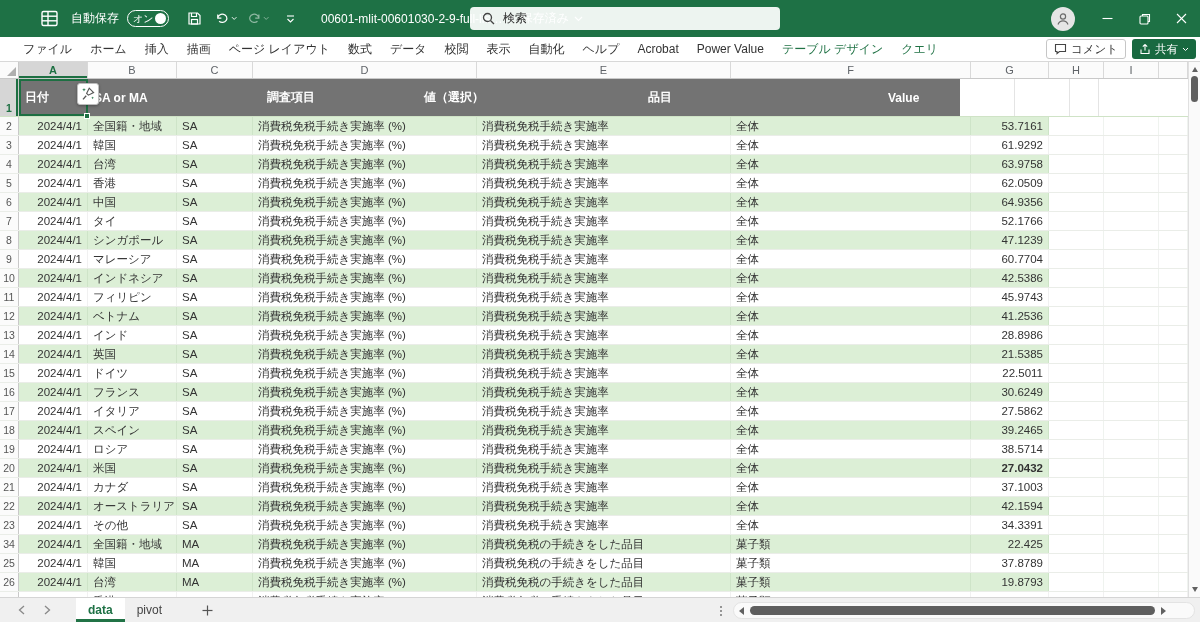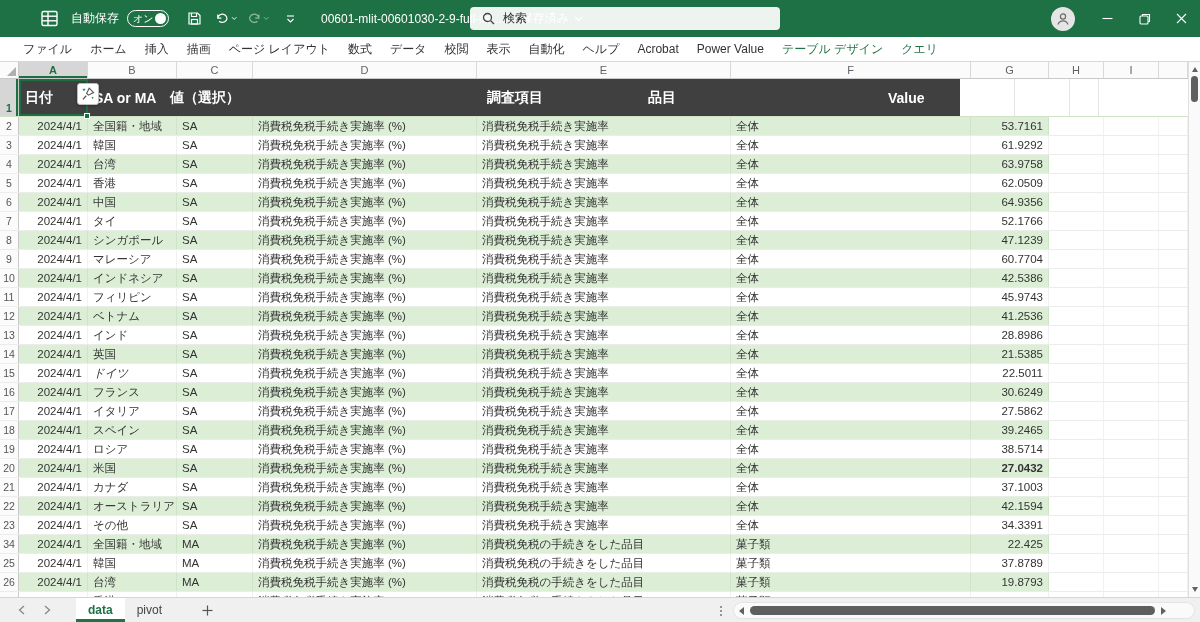--- a/index.html
+++ b/index.html
@@ -49,22 +49,22 @@
   .gutter::after { content:""; position:absolute; right:2px; bottom:2px; border-style:solid; border-width:0 0 9px 9px; border-color:transparent transparent #AFAFAF transparent; }
   .xrow { display:flex; height:19px; border-bottom:1px solid #EAEDE8; }
   .xrow.hdr { height:38px; border-bottom:1px solid #CFE3C6; }
   .rowhead { width:19px; flex:0 0 19px; background:#FBFBFB; border-right:1px solid #C9C9C9;
     font-size:10.5px; color:#555; display:flex; align-items:center; justify-content:center; cursor:pointer; }
   .rowhead.sel { background:#D6D6D6; color:#1D6F42; font-weight:bold; box-shadow: inset -2px 0 0 #1D6F42; align-items:flex-end; padding-bottom:2px; }
   .cell { display:flex; align-items:center; padding:0 5px; font-size:11.5px; color:#333;
     white-space:nowrap; overflow:hidden; border-right:1px solid rgba(0,0,0,.055); cursor:cell; }
   .cell.r { justify-content:flex-end; }
   .band .cell { background:#DCEFD6; border-right:1px solid rgba(35,90,35,.07); }
-  .hcell { display:flex; align-items:center; padding:0 6px; font-size:14px; font-weight:bold; color:#fff;
-    background:#404040; white-space:nowrap; overflow:hidden; cursor:cell; }
+  .hcell { display:flex; align-items:center; padding:0 6px; font-size:12px; font-weight:bold; color:#fff;
+    background:#737373; white-space:nowrap; overflow:hidden; cursor:cell; }
   .hcell.centered { justify-content:center; }
   .hcell.a1sel { box-shadow: inset 0 0 0 2px #1D6F42; }
   .hempty { background:#fff; border-right:1px solid #E4E4E4; cursor:cell; }
   .fillhandle { position:absolute; left:84px; top:51px; width:6px; height:6px; background:#1D6F42; border:1px solid #fff; z-index:5; }
   .smarttag { position:absolute; left:77px; top:21px; width:22px; height:22px; background:#fff; border:1px solid #BDBDBD;
     border-radius:3px; box-shadow:0 1px 3px rgba(0,0,0,.3); display:flex; align-items:center; justify-content:center; z-index:6; cursor:pointer; }
 
   
   .vscroll { position:absolute; right:0; top:0; width:12px; height:535px; background:#FAFAFA; border-left:1px solid #E0E0E0; }
   .tri-up { position:absolute; top:5px; left:2.5px; border-style:solid; border-width:0 3.5px 5px 3.5px; border-color:transparent transparent #616161 transparent; }
@@ -189,20 +189,38 @@
       <span class="rtab">データ</span>
       <span class="rtab">校閲</span>
       <span class="rtab">表示</span>
       <span class="rtab">自動化</span>
       <span class="rtab">ヘルプ</span>
       <span class="rtab">Acrobat</span>
       <span class="rtab">Power Value</span>
       <span class="rtab ctx">テーブル デザイン</span>
       <span class="rtab ctx">クエリ</span>
     </span>
+  <span class="ribbon-right">
+    <span class="cmtbtn">
+      <svg width="13" height="12" viewBox="0 0 13 12">
+          <path d="M1.5 1.5h10v7h-6l-2.5 2v-2h-1.5z" fill="none" stroke="#444" stroke-width="1.1"></path>
+        </svg>
+      <span>コメント</span>
+    </span>
+    <span class="sharebtn">
+      <svg width="12" height="12" viewBox="0 0 12 12" fill="none" stroke="#fff" stroke-width="1.1">
+        <path d="M6 7.5V1.5M6 1.5L3.8 3.7M6 1.5L8.2 3.7"></path>
+          <path d="M2 6.5v4h8v-4"></path>
+      </svg>
+      <span>共有</span>
+      <svg width="7" height="5" viewBox="0 0 7 5">
+          <polyline points="1,1 3.5,3.5 6,1" fill="none" stroke="#fff" stroke-width="1"></polyline>
+        </svg>
+    </span>
+  </span>
 </div>
 
 <div class="grid">
   <div class="gridinner">
     <div class="chrow" id="colheads">
         <span class="gutter"></span>
         <span class="ch sel" style="flex: 0 0 69px; width: 69px;">A</span>
         <span class="ch" style="flex: 0 0 89px; width: 89px;">B</span>
         <span class="ch" style="flex: 0 0 76px; width: 76px;">C</span>
         <span class="ch" style="flex: 0 0 224px; width: 224px;">D</span>
@@ -211,22 +229,22 @@
         <span class="ch" style="flex: 0 0 78px; width: 78px;">G</span>
         <span class="ch" style="flex: 0 0 55px; width: 55px;">H</span>
         <span class="ch" style="flex: 0 0 55px; width: 55px;">I</span>
         <span class="ch" style="width: 29px;"></span>
       </div>
     <div id="rowswrap">
         <div class="xrow hdr">
           <span class="rowhead sel">1</span>
           <span class="hcell a1sel" style="width: 69px;">日付</span>
           <span class="hcell" style="width: 76px;">SA or MA</span>
+          <span class="hcell centered" style="width: 254px;">調査項目</span>
           <span class="hcell" style="width: 224px;">値（選択）</span>
-          <span class="hcell centered" style="width: 254px;">調査項目</span>
           <span class="hcell" style="width: 240px;">品目</span>
           <span class="hcell" style="width: 78px;">Value</span>
           <span class="hempty" style="width: 55px;"></span>
           <span class="hempty" style="width: 55px;"></span>
           <span class="hempty" style="width: 29px;"></span>
         </div>
         <div class="xrow band">
           <span class="rowhead">2</span>
           <span class="cell r" style="width: 69px;">2024/4/1</span>
           <span class="cell" style="width: 89px;">全国籍・地域</span>
@@ -391,21 +409,21 @@
           <span class="cell" style="width: 254px;">消費税免税手続き実施率</span>
           <span class="cell" style="width: 240px;">全体</span>
           <span class="cell r" style="width: 78px;">21.5385</span>
           <span class="cell" style="width: 55px; background: rgb(255, 255, 255);"></span>
           <span class="cell" style="width: 55px; background: rgb(255, 255, 255);"></span>
           <span class="cell" style="width: 29px; background: rgb(255, 255, 255);"></span>
         </div>
         <div class="xrow">
           <span class="rowhead">15</span>
           <span class="cell r" style="width: 69px;">2024/4/1</span>
-          <span class="cell" style="width: 89px; font-style: italic;">ドイツ</span>
+          <span class="cell" style="width: 89px;">ドイツ</span>
           <span class="cell" style="width: 76px;">SA</span>
           <span class="cell" style="width: 224px;">消費税免税手続き実施率 (%)</span>
           <span class="cell" style="width: 254px;">消費税免税手続き実施率</span>
           <span class="cell" style="width: 240px;">全体</span>
           <span class="cell r" style="width: 78px;">22.5011</span>
           <span class="cell" style="width: 55px; background: rgb(255, 255, 255);"></span>
           <span class="cell" style="width: 55px; background: rgb(255, 255, 255);"></span>
           <span class="cell" style="width: 29px; background: rgb(255, 255, 255);"></span>
         </div>
         <div class="xrow band">

